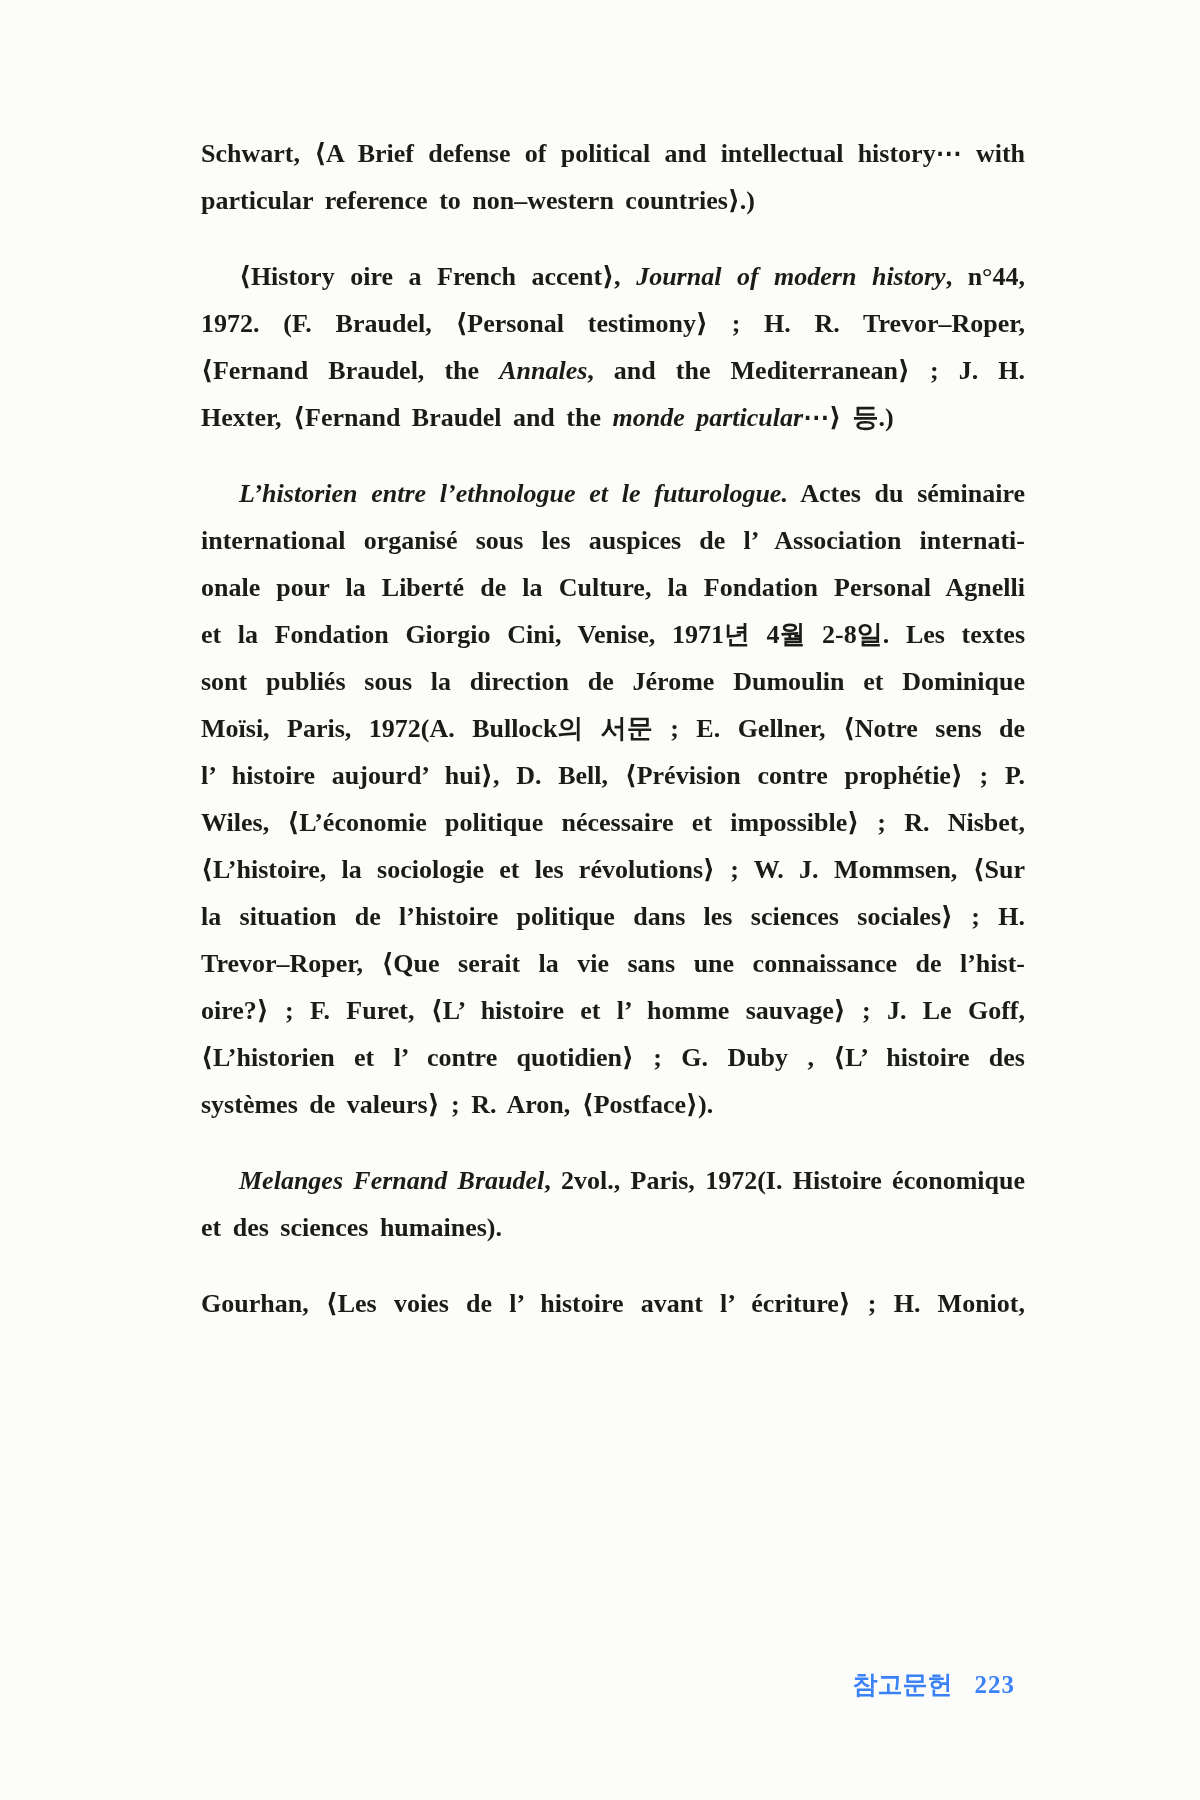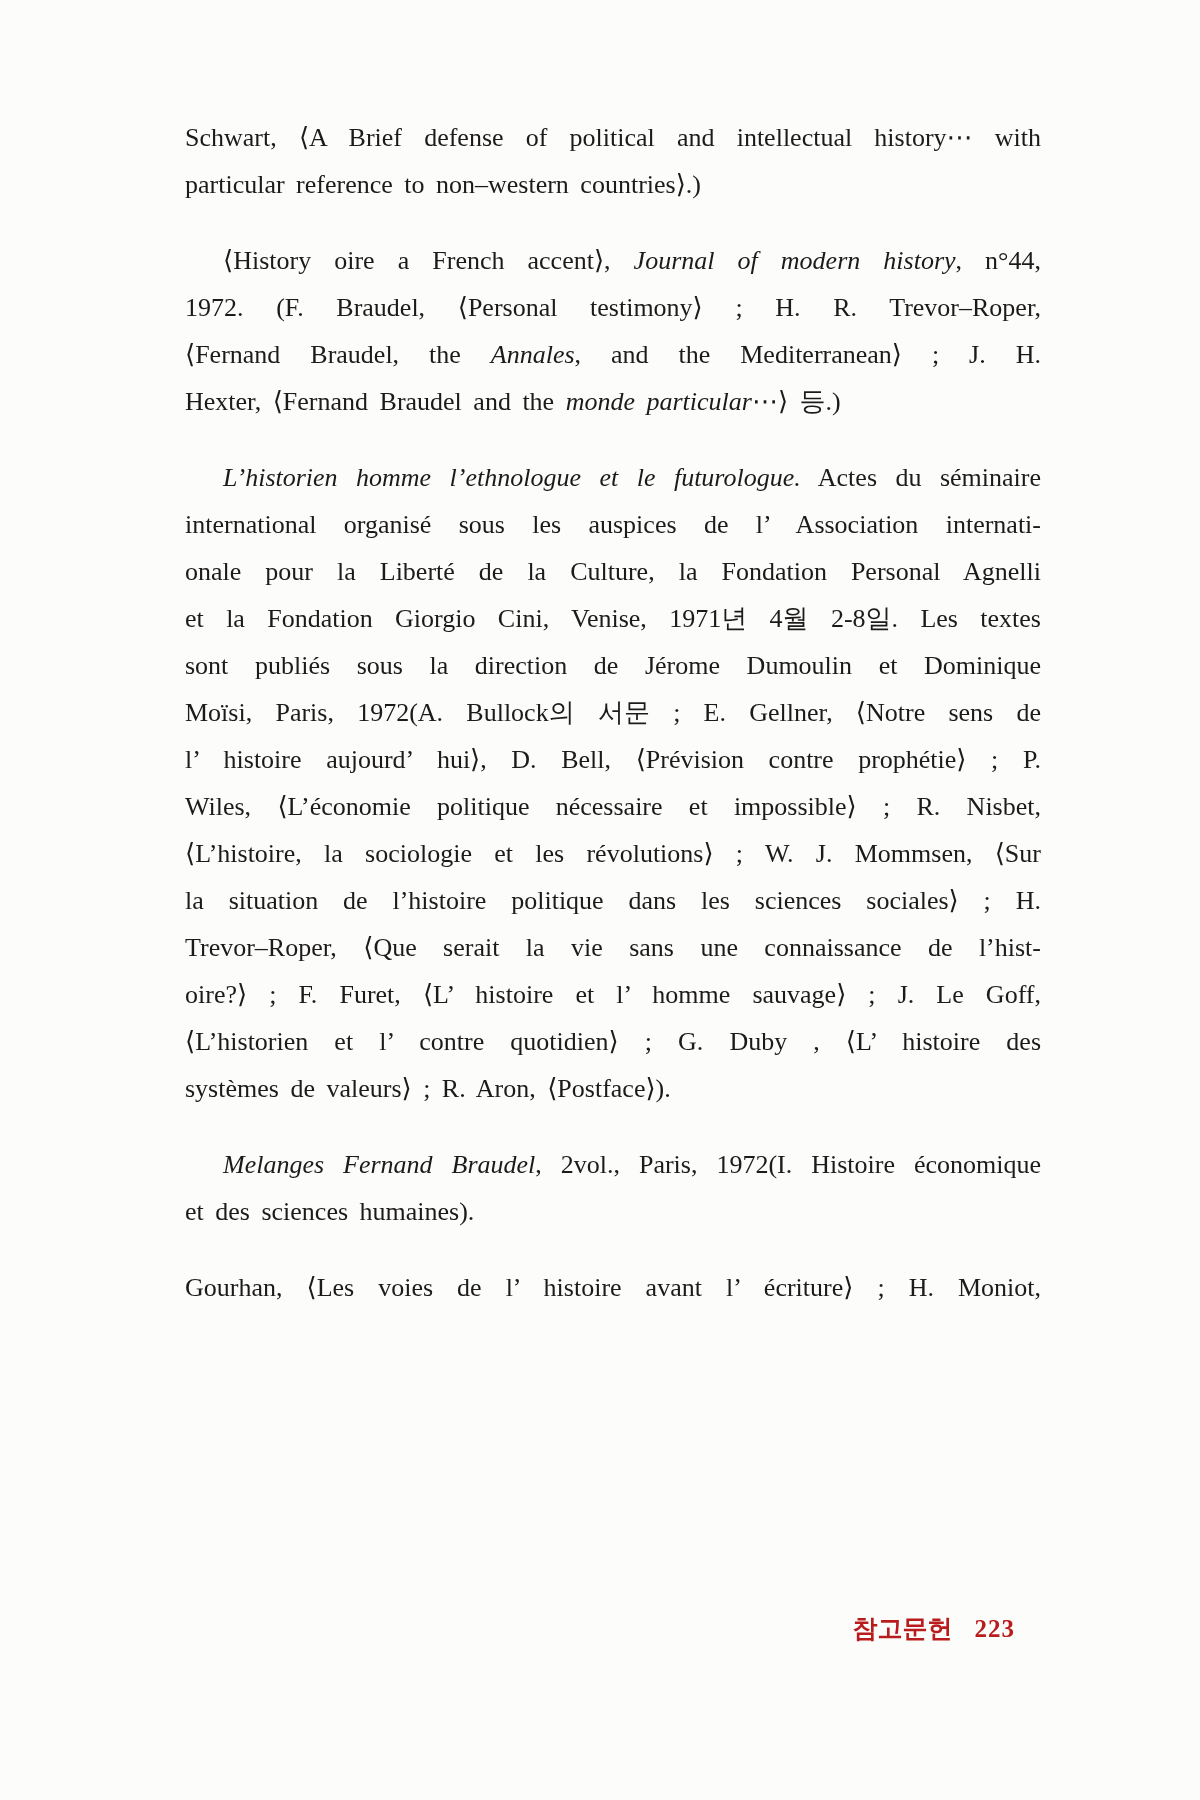--- a/index.html
+++ b/index.html
@@ -17,43 +17,43 @@
     color: #1c1b19;
   }
   .text-block {
     position: absolute;
     left: 185px;
     top: 114px;
     width: 856px;
     font-size: 26px;
     line-height: 47px;
   }
-  .para { margin: 0; }
+  .para { margin: 16px; font-weight: bold; }
   .para + .para { margin-top: 29px; }
   .line {
     text-align: justify;
     text-align-last: justify;
     text-justify: inter-word;
     word-spacing: 2.5px;
     white-space: normal;
   }
   .line.line-last {
     text-align-last: left;
     word-spacing: 5px;
   }
   .line.line-indent { text-indent: 38px; }
   .em { font-style: italic; }
   .footer {
     position: absolute;
-    top: 1612px;
+    top: 1668px;
     right: 185px;
     font-size: 25px;
     line-height: 34px;
     font-weight: bold;
-    color: #b91c1c;
+    color: #3b82f6;
     white-space: nowrap;
   }
   .footer .f-num { margin-left: 22px; letter-spacing: 1px; }
 </style>
 </head>
 <body>
 
 <div class="page">
 
   <main class="text-block" id="bib">
@@ -61,21 +61,21 @@
         <div class="line"><span>Schwart, ⟨A Brief defense of political and intellectual history⋯ with</span></div>
         <div class="line line-last"><span>particular reference to non–western countries⟩.)</span></div>
       </div>
       <div class="para">
         <div class="line line-indent"><span>⟨History oire a French accent⟩, </span><span class="em">Journal of modern history</span><span>, n°44,</span></div>
         <div class="line"><span>1972. (F. Braudel, ⟨Personal testimony⟩ ; H. R. Trevor–Roper,</span></div>
         <div class="line"><span>⟨Fernand Braudel, the </span><span class="em">Annales</span><span>, and the Mediterranean⟩ ; J. H.</span></div>
         <div class="line line-last"><span>Hexter, ⟨Fernand Braudel and the </span><span class="em">monde particular</span><span>⋯⟩ 등.)</span></div>
       </div>
       <div class="para">
-        <div class="line line-indent"><span class="em">L’historien homme l’ethnologue et le futurologue.</span><span> Actes du séminaire</span></div>
+        <div class="line line-indent"><span class="em">L’historien entre l’ethnologue et le futurologue.</span><span> Actes du séminaire</span></div>
         <div class="line"><span>international organisé sous les auspices de l’ Association internati-</span></div>
         <div class="line"><span>onale pour la Liberté de la Culture, la Fondation Personal Agnelli</span></div>
         <div class="line"><span>et la Fondation Giorgio Cini, Venise, 1971년 4월 2-8일. Les textes</span></div>
         <div class="line"><span>sont publiés sous la direction de Jérome Dumoulin et Dominique</span></div>
         <div class="line"><span>Moïsi, Paris, 1972(A. Bullock의 서문 ; E. Gellner, ⟨Notre sens de</span></div>
         <div class="line"><span>l’ histoire aujourd’ hui⟩, D. Bell, ⟨Prévision contre prophétie⟩ ; P.</span></div>
         <div class="line"><span>Wiles, ⟨L’économie politique nécessaire et impossible⟩ ; R. Nisbet,</span></div>
         <div class="line"><span>⟨L’histoire, la sociologie et les révolutions⟩ ; W. J. Mommsen, ⟨Sur</span></div>
         <div class="line"><span>la situation de l’histoire politique dans les sciences sociales⟩ ; H.</span></div>
         <div class="line"><span>Trevor–Roper, ⟨Que serait la vie sans une connaissance de l’hist-</span></div>

